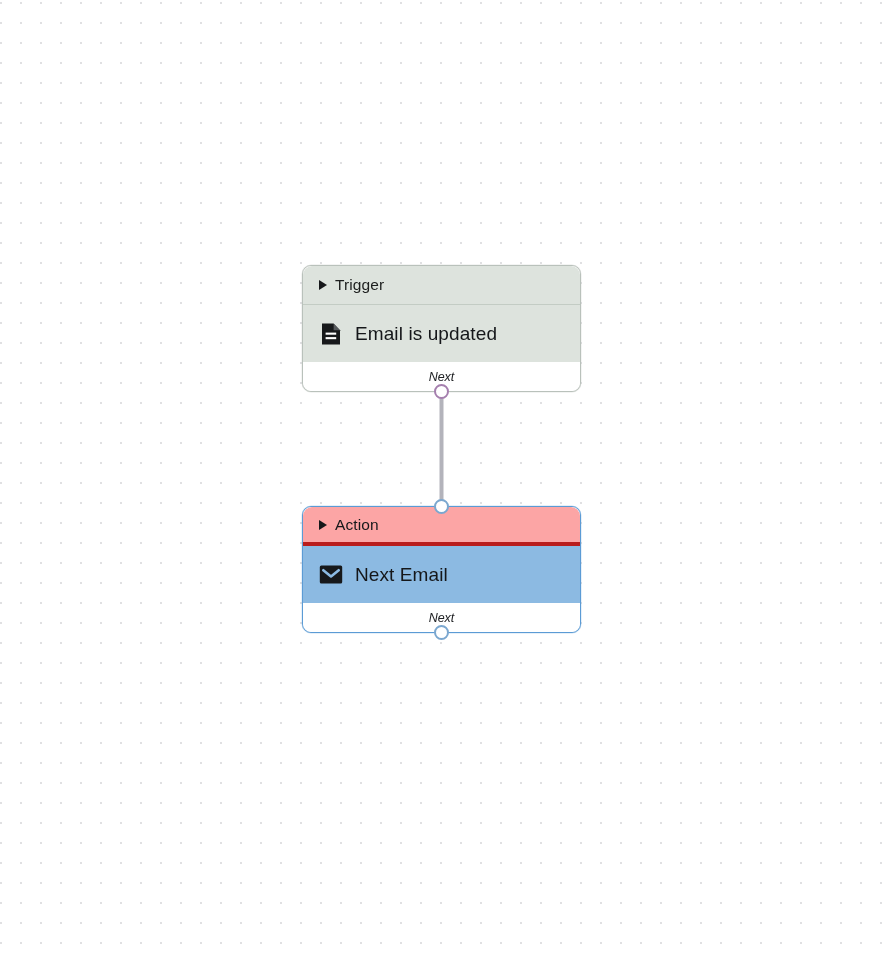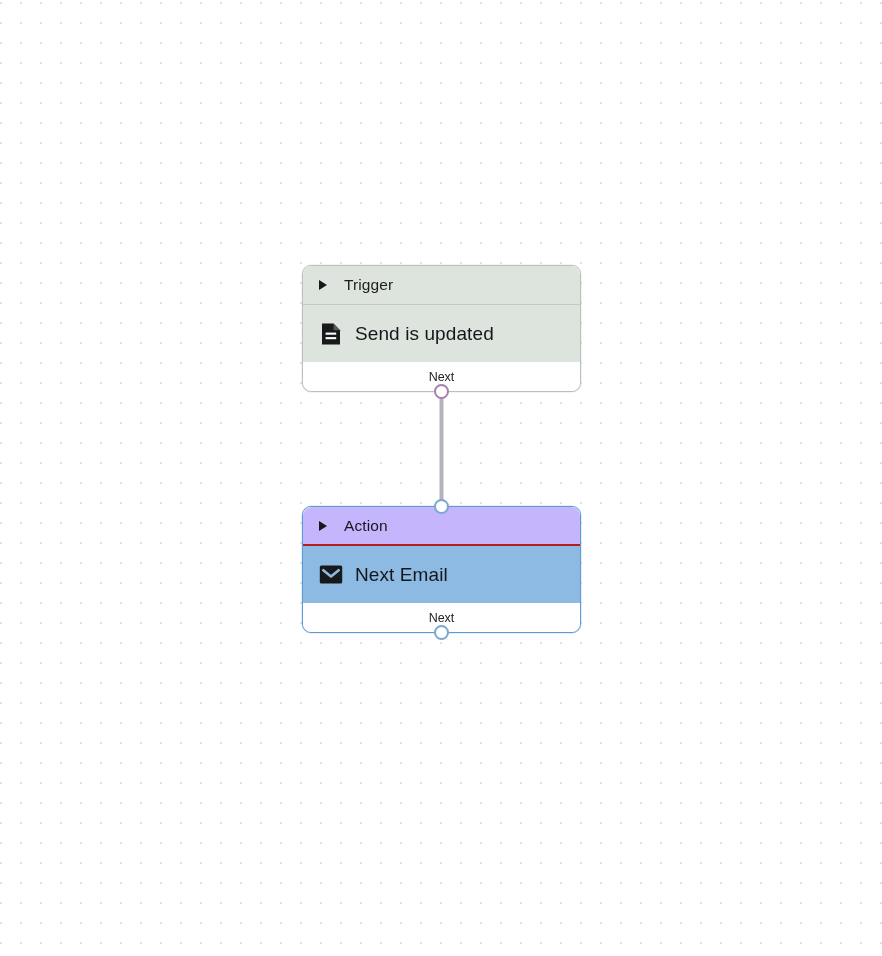--- a/index.html
+++ b/index.html
@@ -65,31 +65,30 @@
 
   
   .node-header {
     height: 39px;
     display: flex;
     align-items: center;
     padding: 0 0 0 16px;
     box-sizing: border-box;
     font-size: 15.5px;
     letter-spacing: 0.1px;
-    gap: 9px;
   }
   .node-trigger .node-header {
     background: #dde3dd;
     color: #1d1f1e;
     border-bottom: 1px solid #c3ccc4;
   }
   .node-action .node-header {
-    background: #c4b5fd;
+    background: #fca5a5;
     color: #16181a;
-    border-bottom: 2px solid #b91c1c;
+    border-bottom: 4px solid #b91c1c;
   }
   .disclosure-triangle {
     width: 0;
     height: 0;
     border-left: 8px solid #16181a;
     border-top: 5.5px solid transparent;
     border-bottom: 5.5px solid transparent;
     margin-right: 8px;
     flex: 0 0 auto;
   }
@@ -123,20 +122,21 @@
 
   
   .node-footer {
     height: 29px;
     background: #ffffff;
     display: flex;
     align-items: center;
     justify-content: center;
     font-size: 12.5px;
     color: #202225;
+    font-style: italic;
   }
 
   
   .port {
     position: absolute;
     width: 15px;
     height: 15px;
     border-radius: 50%;
     background: #ffffff;
     box-sizing: border-box;
@@ -175,21 +175,21 @@
 
       <div class="node-body">
         <span class="node-icon">
           <svg width="22" height="24" viewBox="0 0 22 24" aria-hidden="true">
             <path d="M2 1.5 h11.5 L20 8.2 V22.5 H2 Z" fill="#17191b"></path>
             <path d="M13.6 1.5 L20 8.2 H13.6 Z" fill="#55595c"></path>
             <rect x="5.6" y="10.6" width="10.6" height="2.1" fill="#ffffff"></rect>
             <rect x="5.6" y="15.1" width="10.6" height="2.1" fill="#ffffff"></rect>
           </svg>
         </span>
-        <span class="node-title">Send is updated</span>
+        <span class="node-title">Email is updated</span>
       </div>
 
       <div class="node-footer">
         <span>Next</span>
       </div>
 
     </div>
     <div class="port port-out-trigger"></div>
   </div>
 

